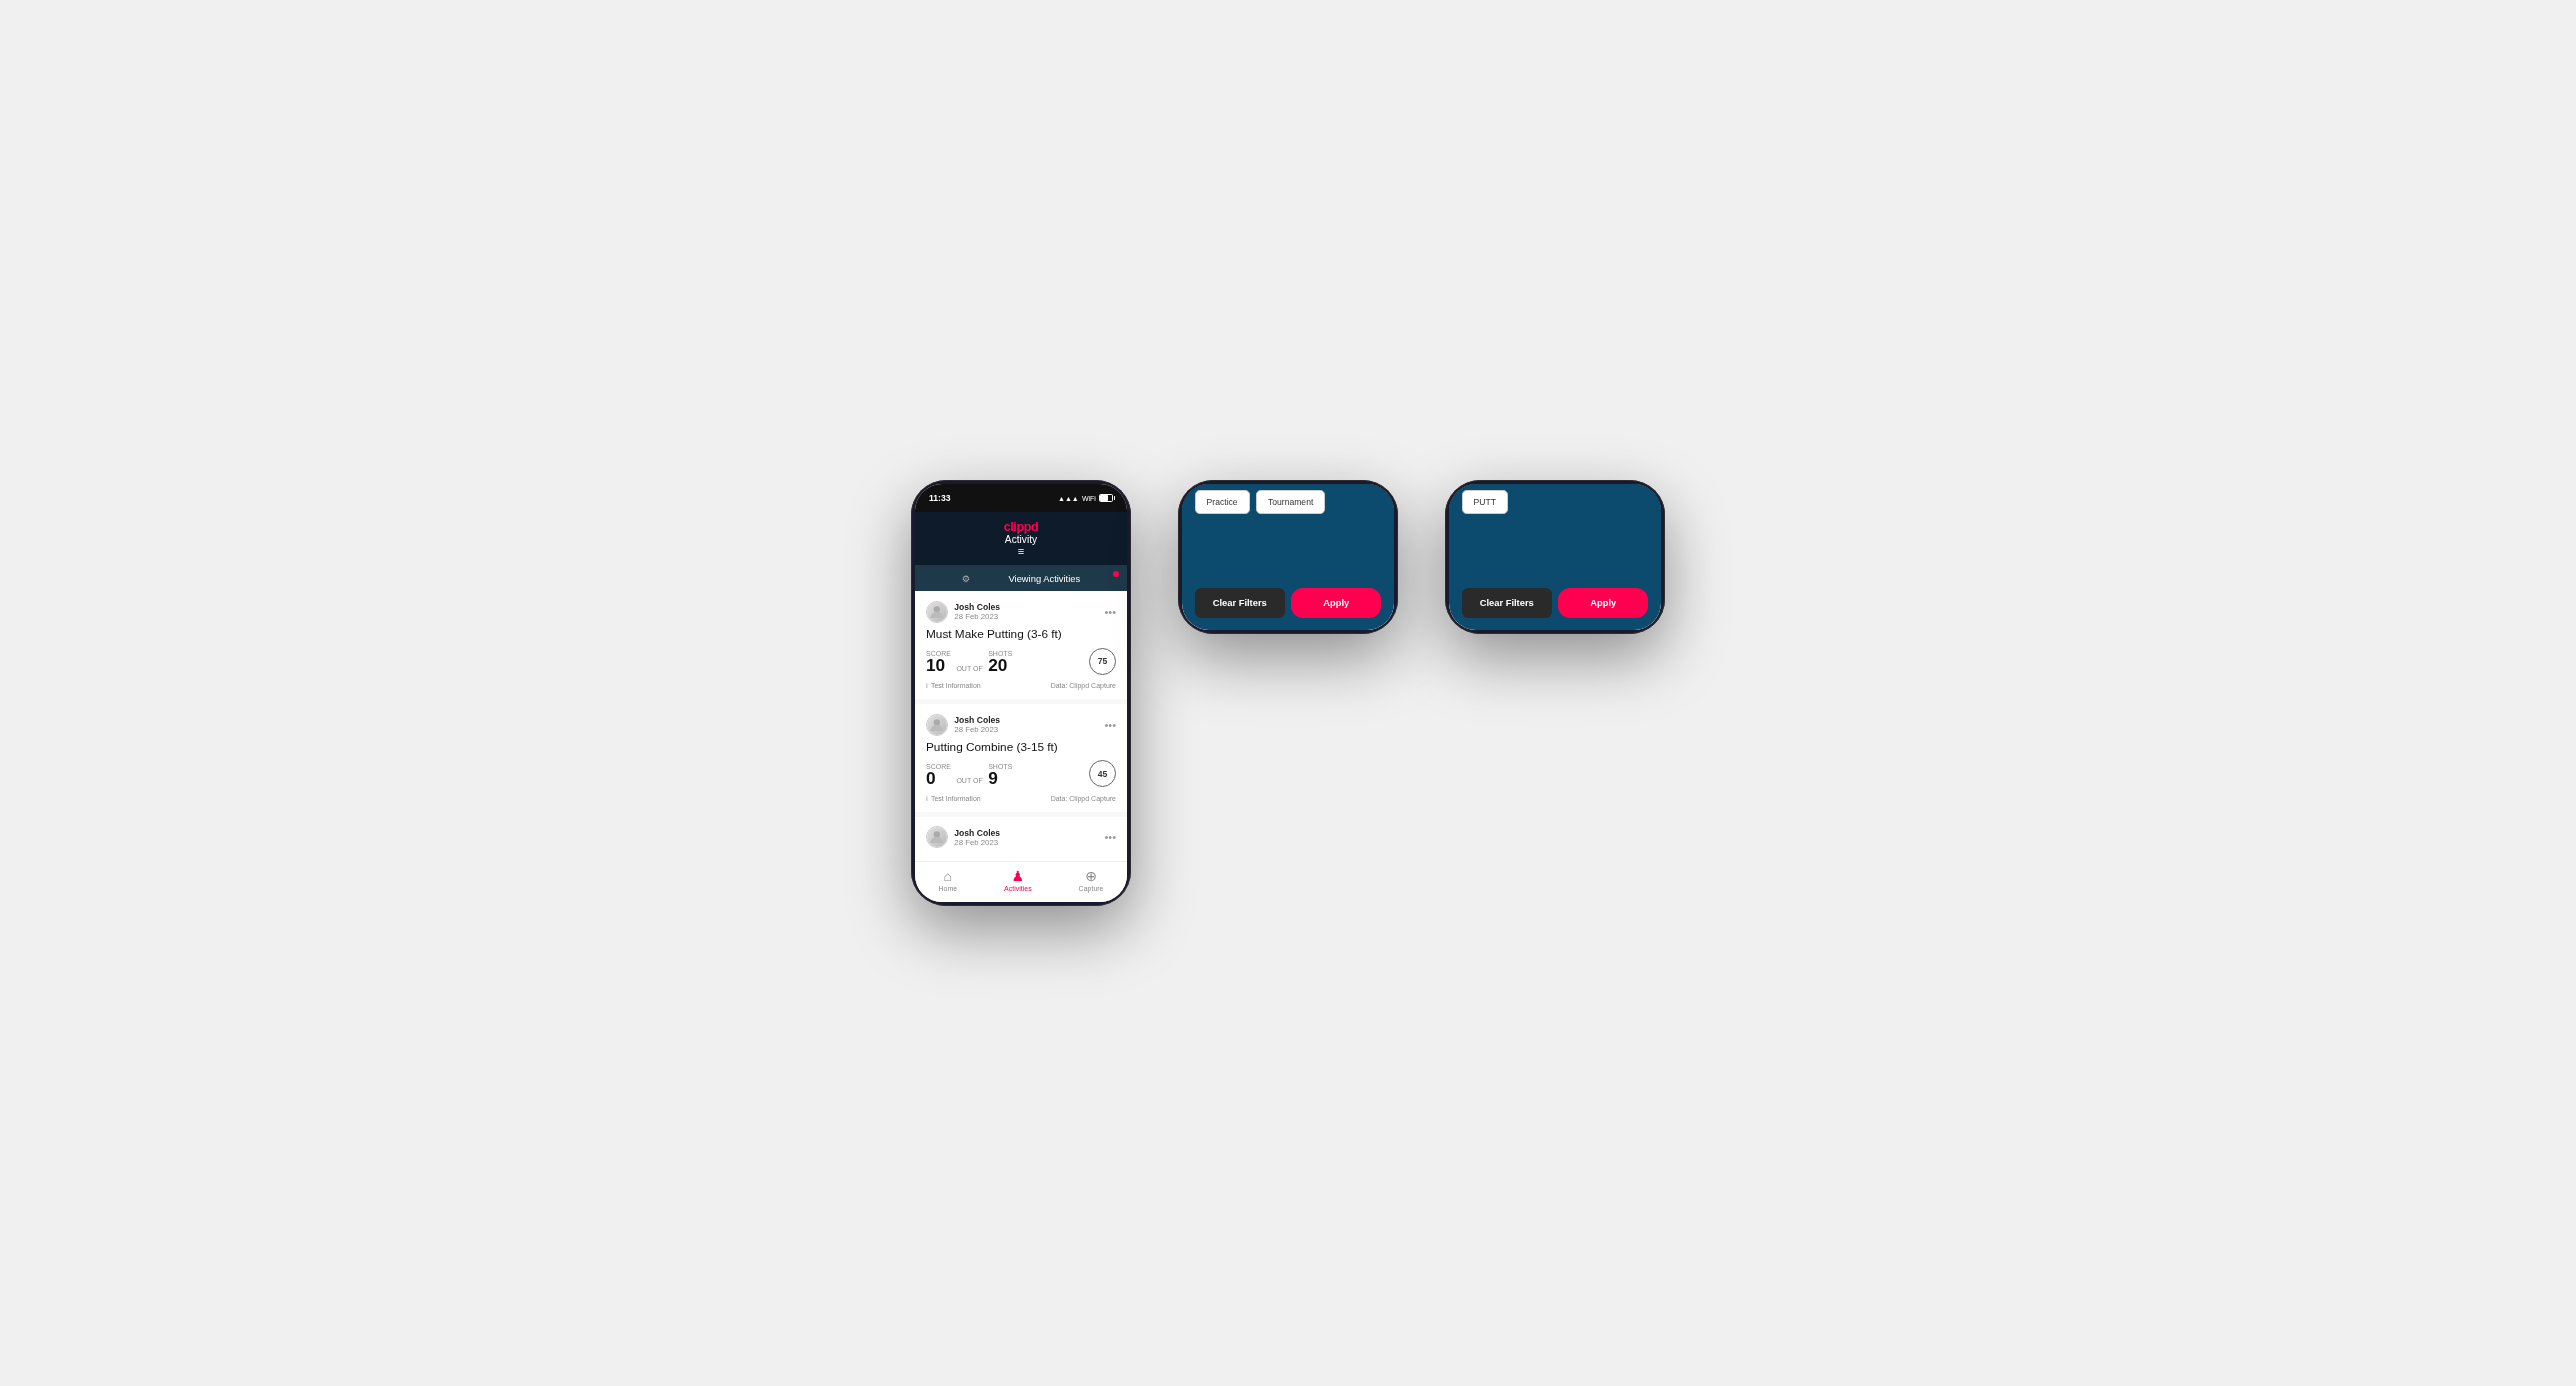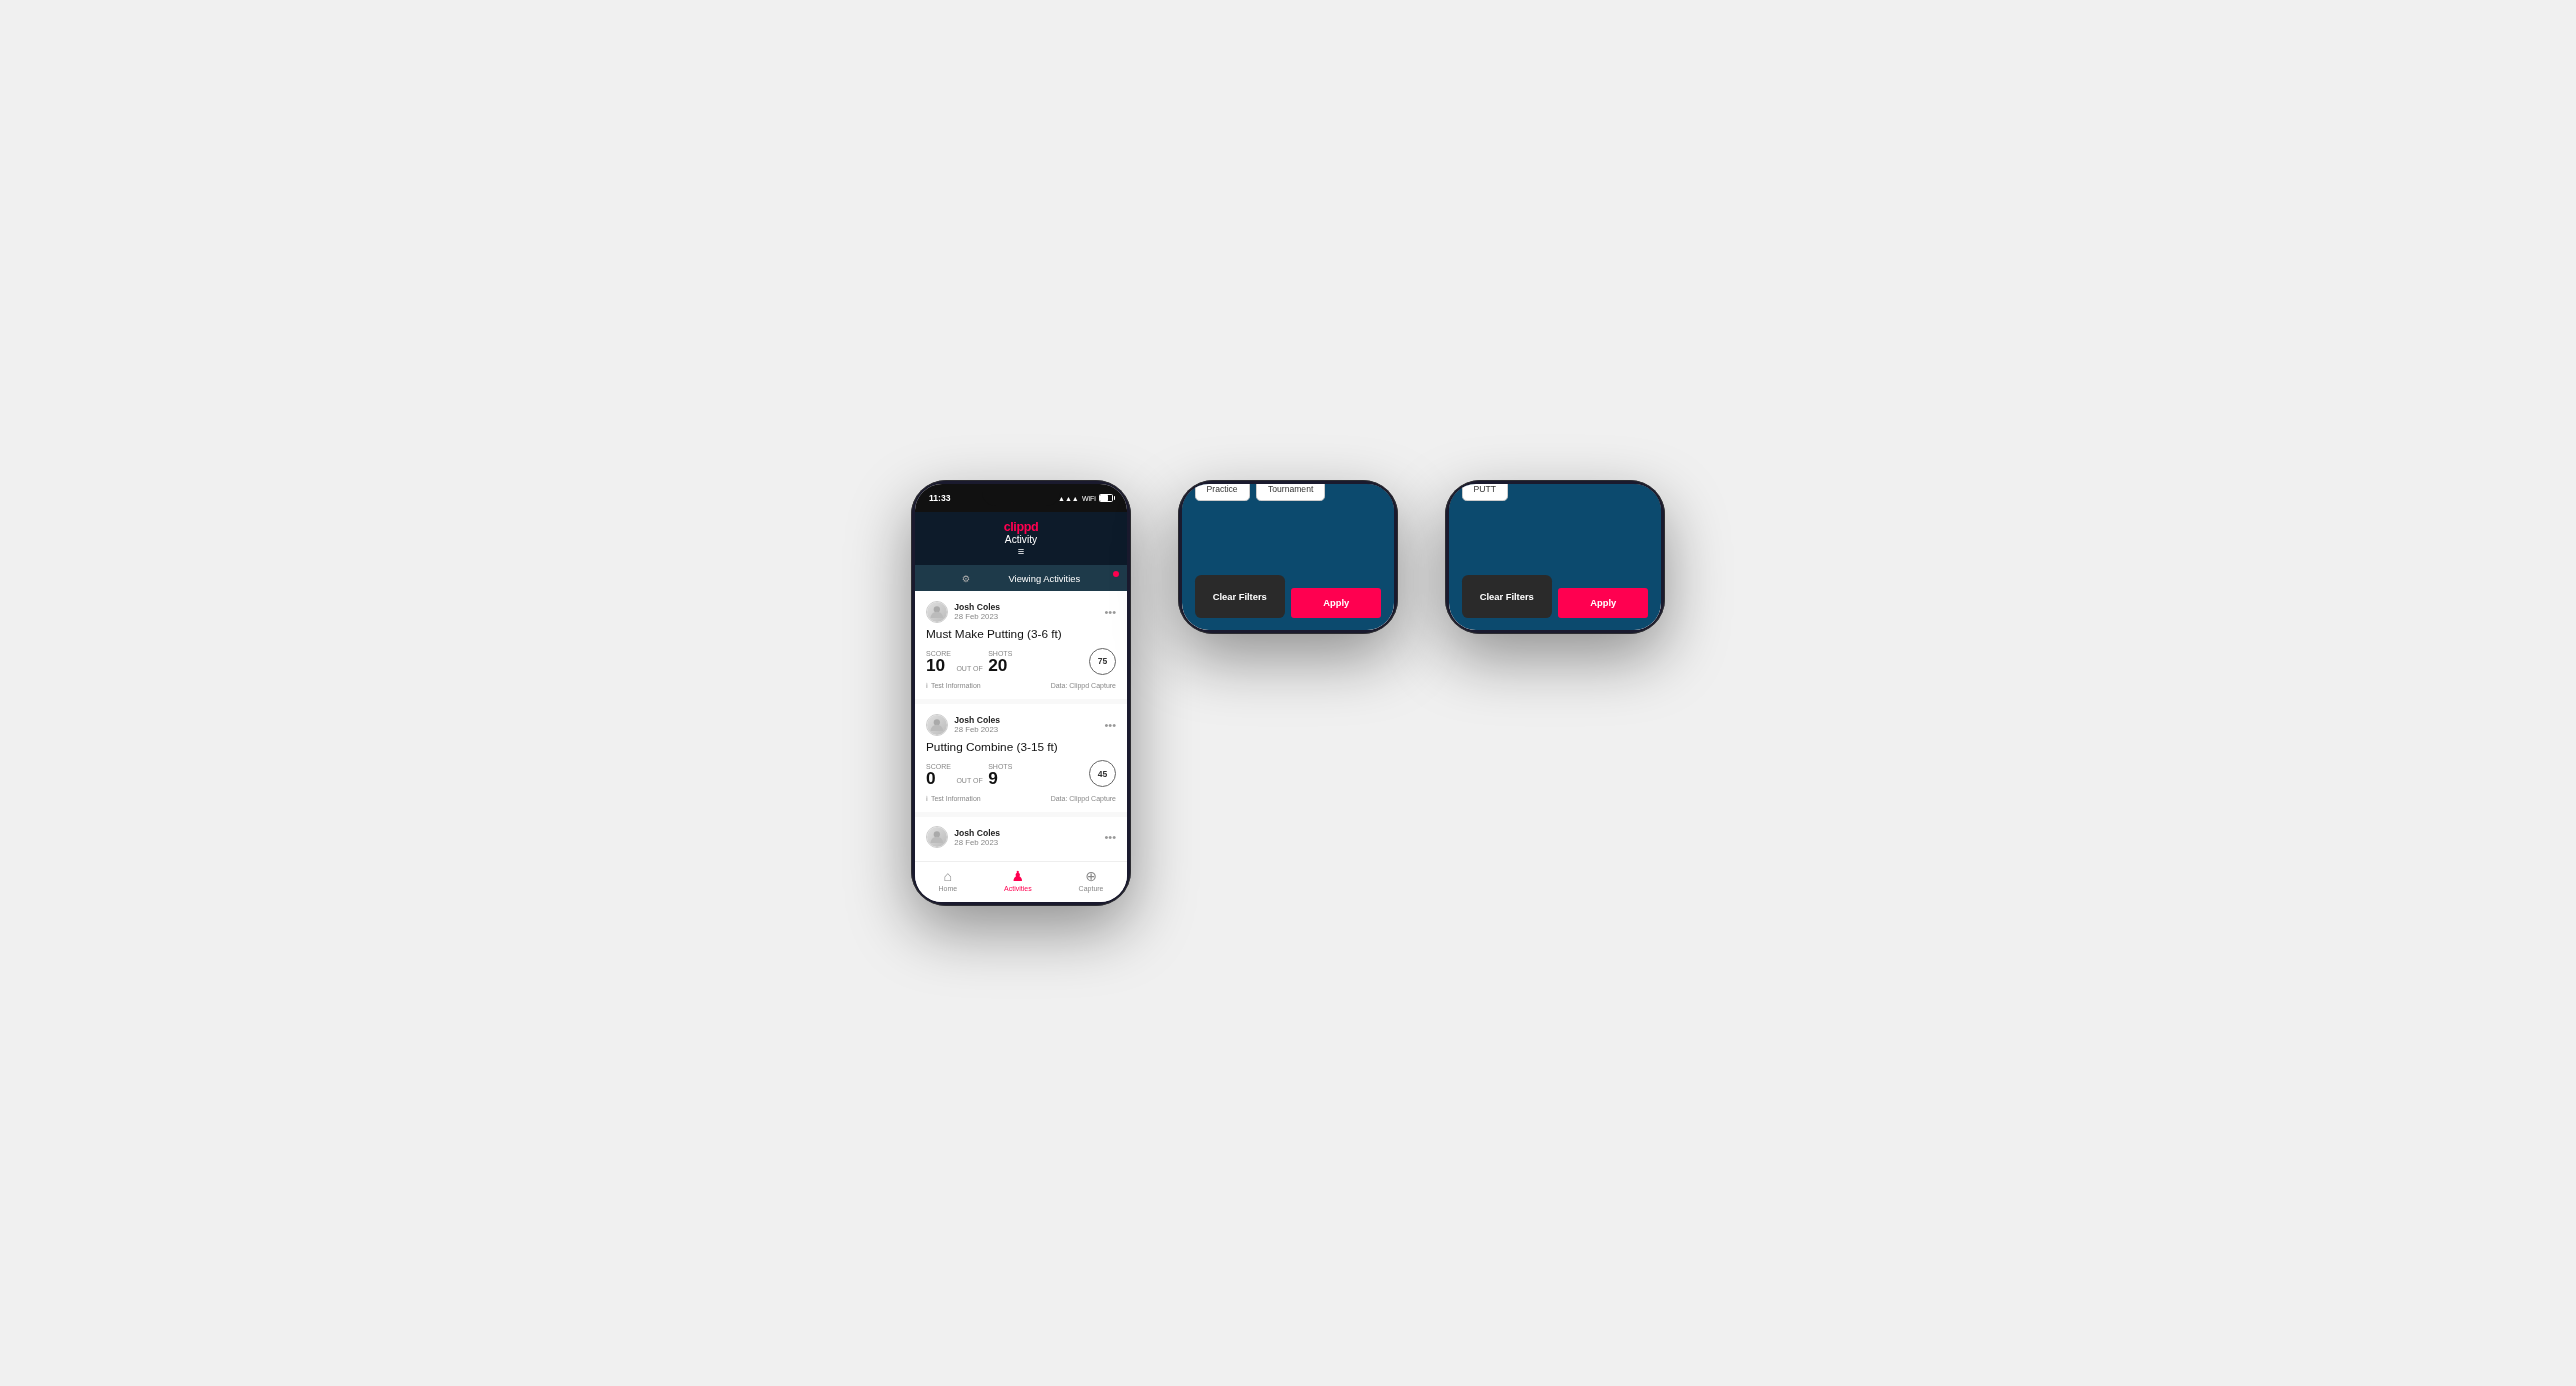--- a/index.html
+++ b/index.html
@@ -332,25 +332,24 @@
       font-size: 9.4px;
       font-weight: 600;
       cursor: pointer;
     }
     .btn-apply {
       flex: 1;
       padding: 9.4px;
       background: #ff0050;
       color: #fff;
       border: none;
-      border-radius: 3px;
+      border-radius: 12px;
       font-size: 9.4px;
       font-weight: 600;
       cursor: pointer;
-      margin-top: 13px;
     }
     
     .phone-bg-dim {
       position: absolute;
       top: 0; left: 0; right: 0; bottom: 0;
       background: rgba(0,0,0,0.4);
       z-index: 5;
       border-radius: 27px;
     }
   </style>

